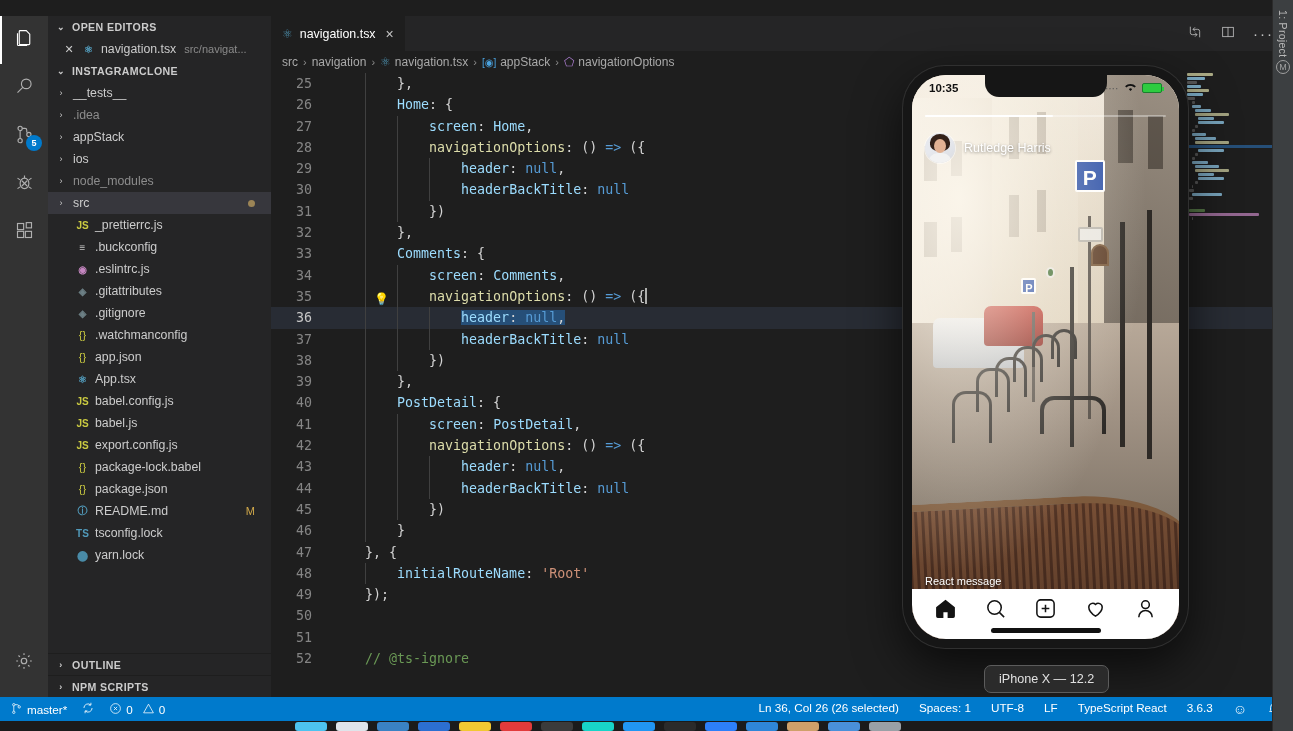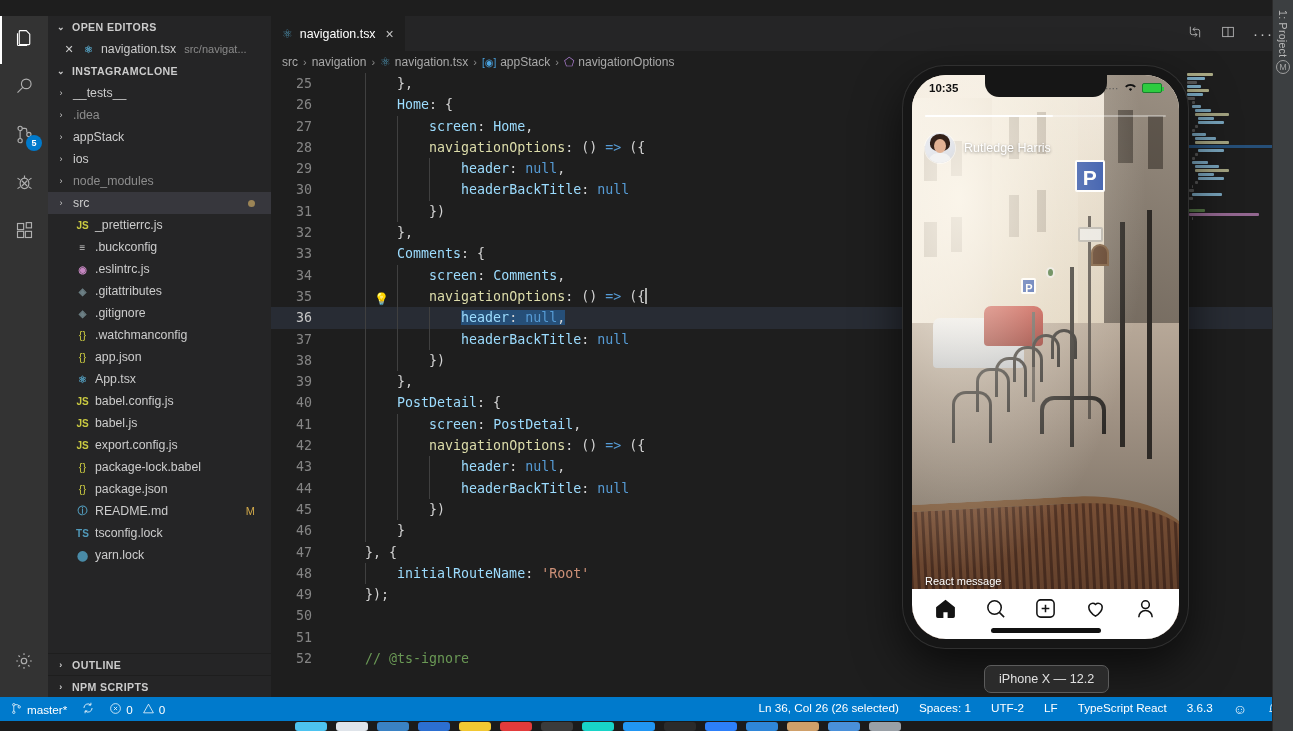--- a/index.html
+++ b/index.html
@@ -739,21 +739,21 @@
           <svg width="13" height="13" viewBox="0 0 24 24">
               <path d="M12 4l9 16H3z"></path>
             </svg>
         </span>
         <span>0</span>
       </span>
     </div>
     <div class="sb-right">
       <span class="sb-item">Ln 36, Col 26 (26 selected)</span>
       <span class="sb-item">Spaces: 1</span>
-      <span class="sb-item">UTF-2</span>
+      <span class="sb-item">UTF-8</span>
       <span class="sb-item">LF</span>
       <span class="sb-item">TypeScript React</span>
       <span class="sb-item">3.6.3</span>
       <span class="sb-item" style="font-size:14px">☺</span>
       <span class="sb-item">
         <svg width="14" height="14" viewBox="0 0 24 24">
             <path d="M18 16v-5a6 6 0 1 0-12 0v5l-1.5 2h15z"></path>
             <path d="M10 20a2 2 0 0 0 4 0"></path>
           </svg>
       </span>

